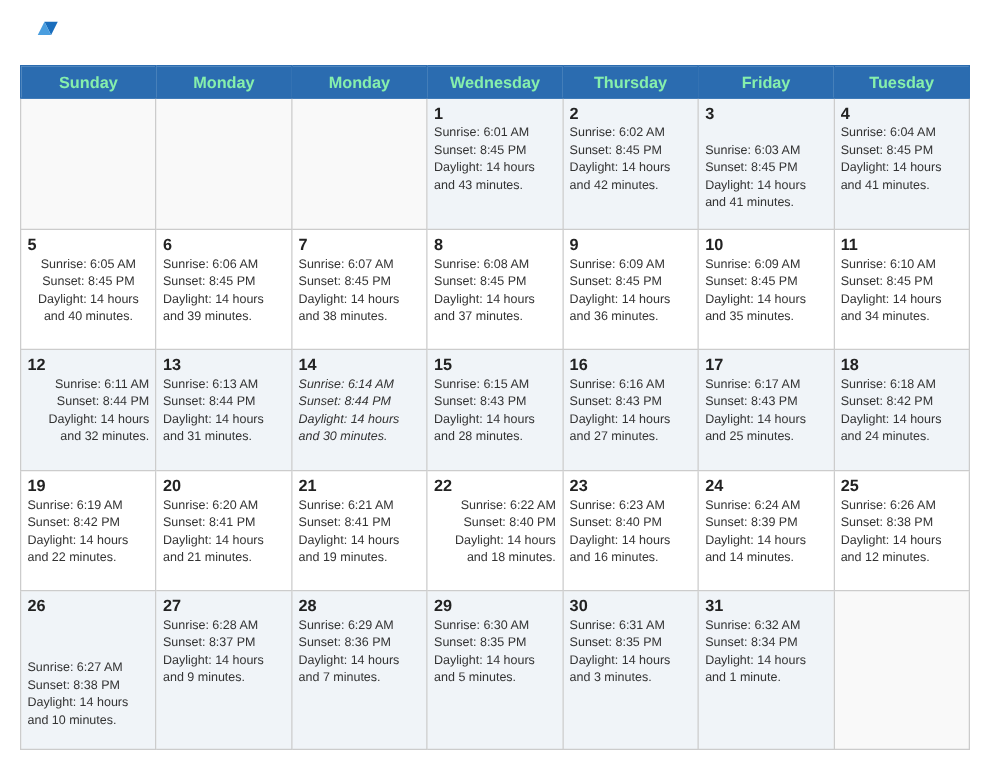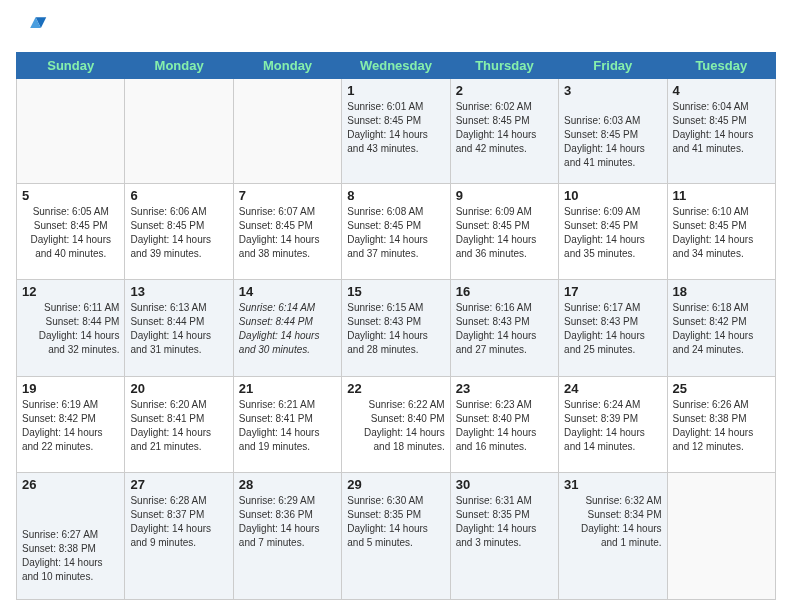--- a/index.html
+++ b/index.html
@@ -356,21 +356,21 @@
           </td>
           <td>
             <span class="day-num">30</span>
             <div class="day-info" style="white-space: pre-line;">Sunrise: 6:31 AM
 Sunset: 8:35 PM
 Daylight: 14 hours
 and 3 minutes.</div>
           </td>
           <td>
             <span class="day-num">31</span>
-            <div class="day-info" style="white-space: pre-line; text-align: right;">Sunrise: 6:32 AM
+            <div class="day-info" style="white-space: pre-line;">Sunrise: 6:32 AM
 Sunset: 8:34 PM
 Daylight: 14 hours
 and 1 minute.</div>
           </td>
           <td class="empty-cell"></td>
         </tr>
       </tbody>
   </table>
 </div>
 

